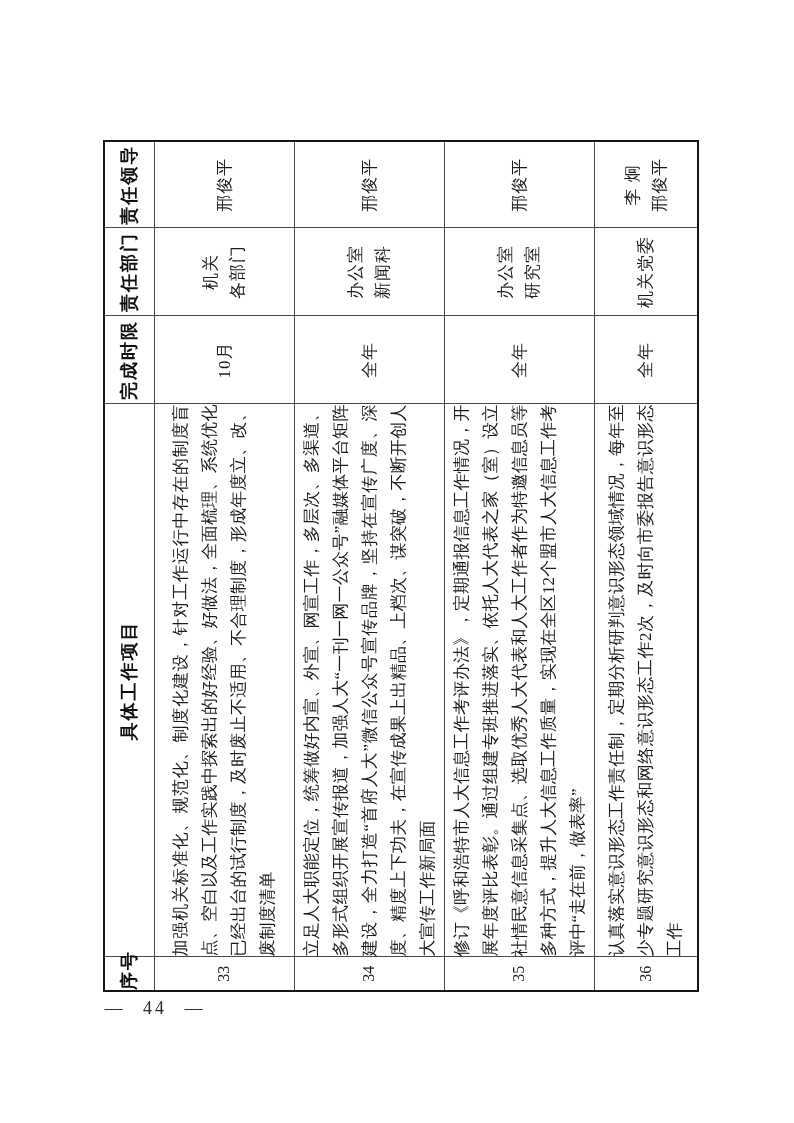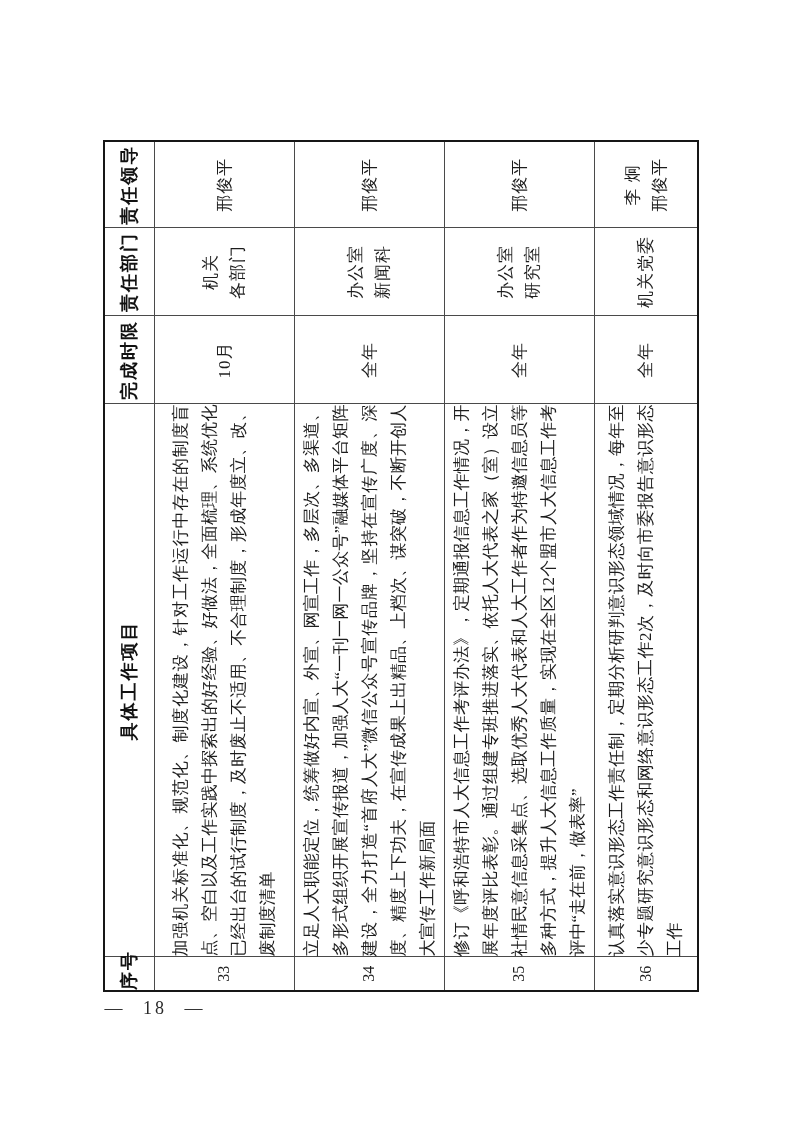--- a/index.html
+++ b/index.html
@@ -143,15 +143,15 @@
           <td class="item">认真落实意识形态工作责任制，定期分析研判意识形态领域情况，每年至少专题研究意识形态和网络意识形态工作2次，及时向市委报告意识形态工作</td>
           <td class="mid">全年</td>
           <td class="mid">机关党委</td>
           <td class="mid">李  炯
 邢俊平</td>
         </tr>
       </tbody>
     </table>
   </div>
 
-  <div class="pageno">— 18 —</div>
+  <div class="pageno">— 44 —</div>
 
 </div>
 
 </body></html>

